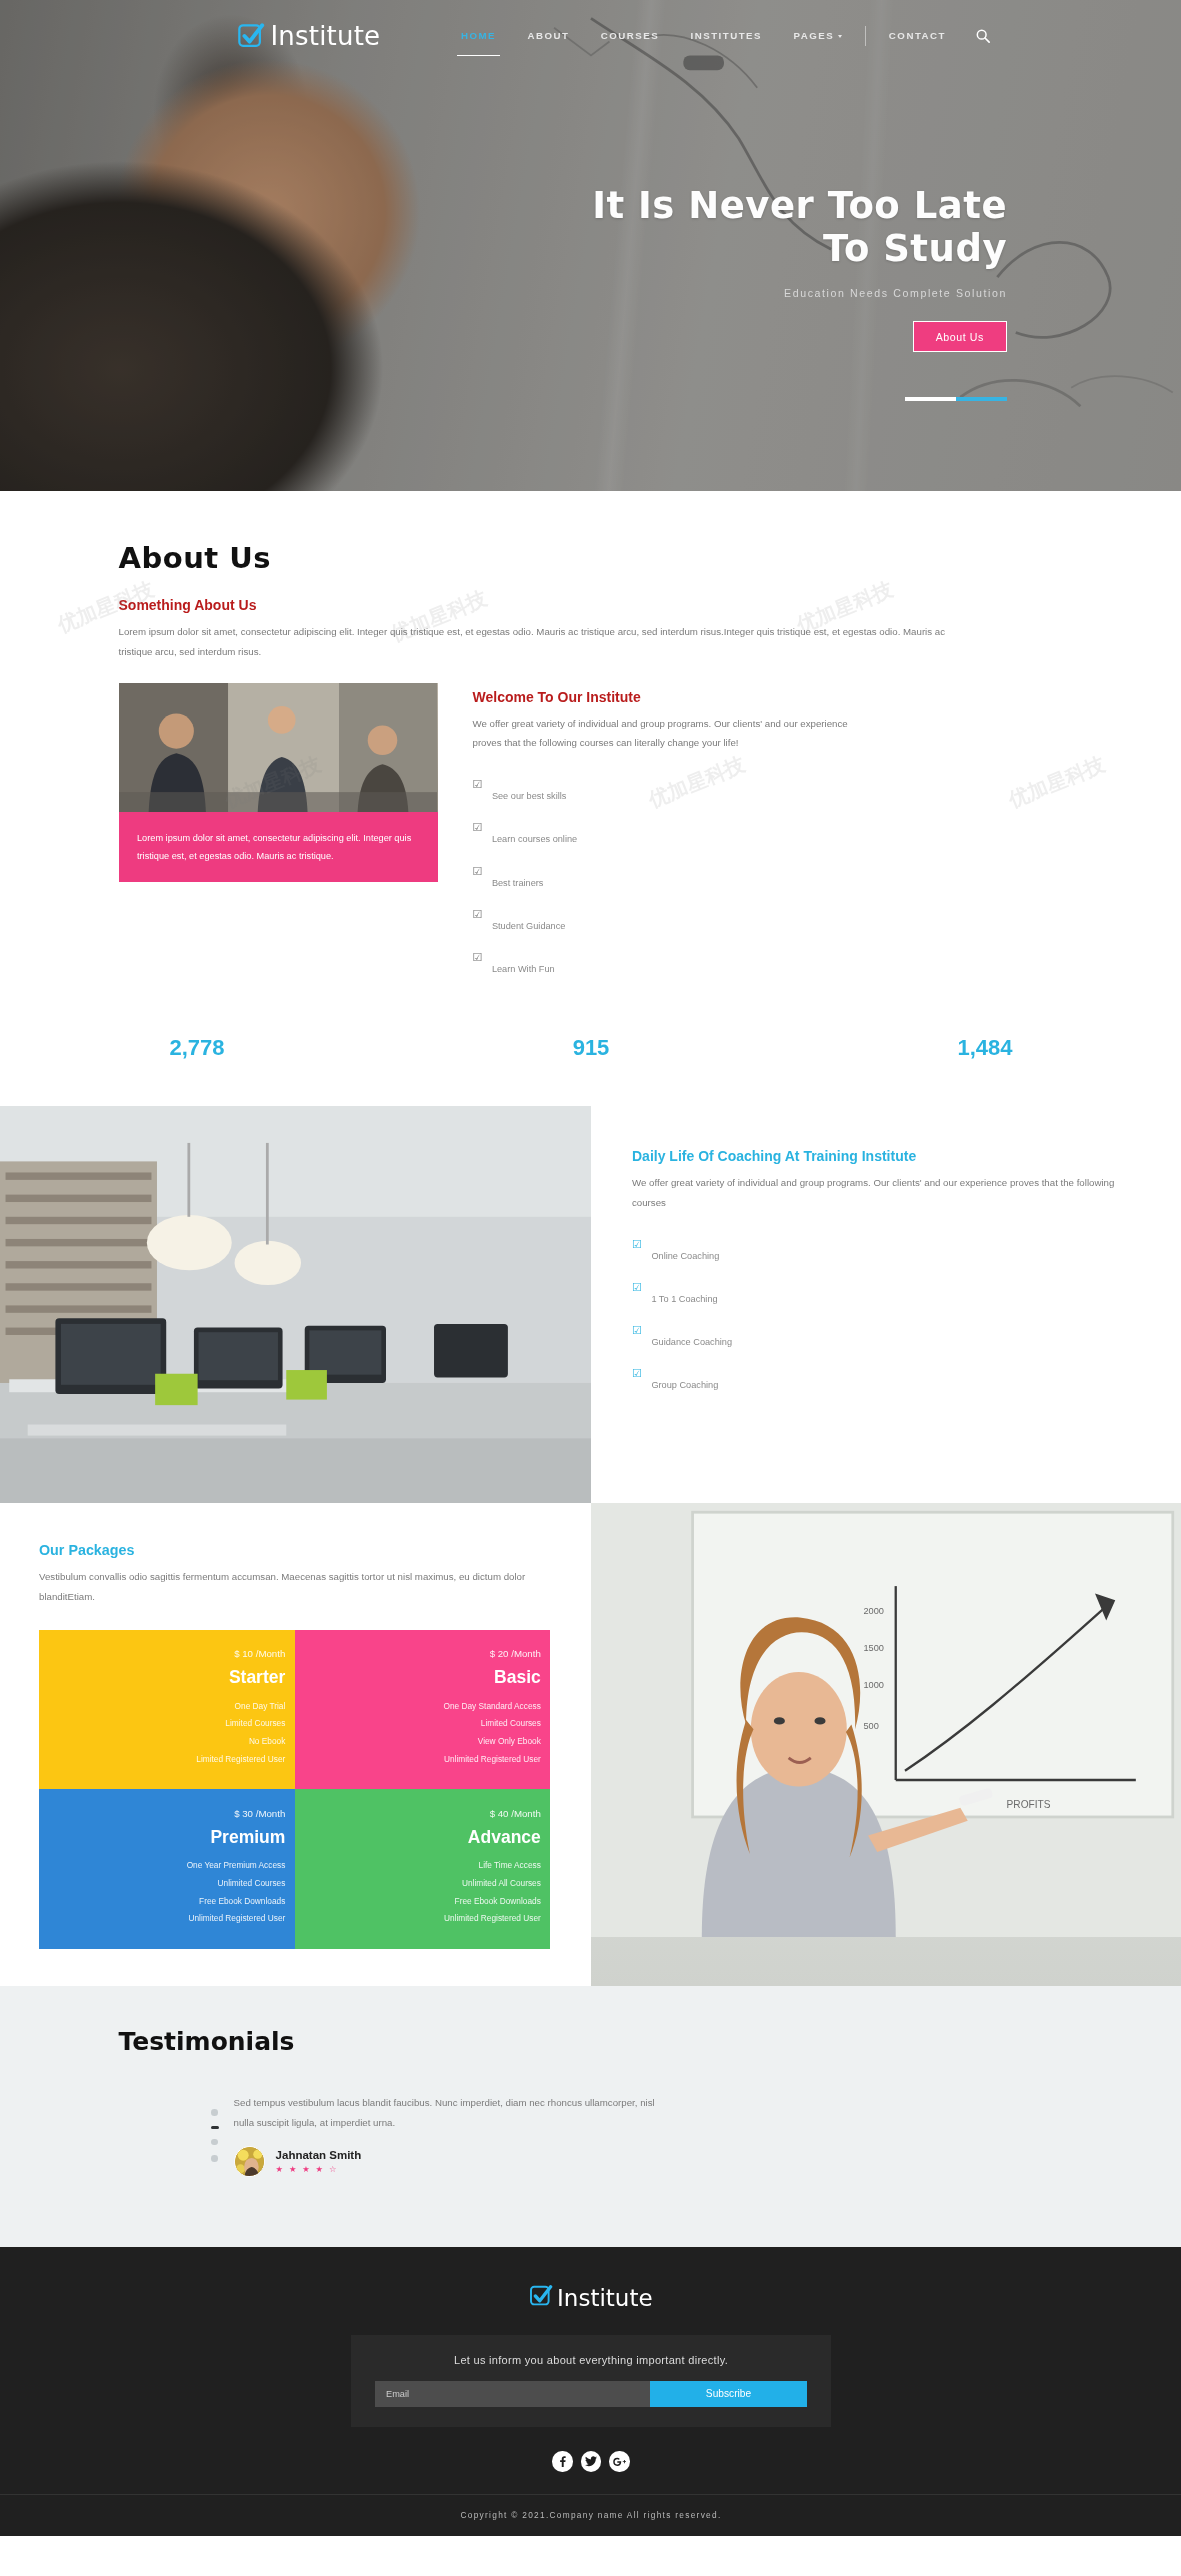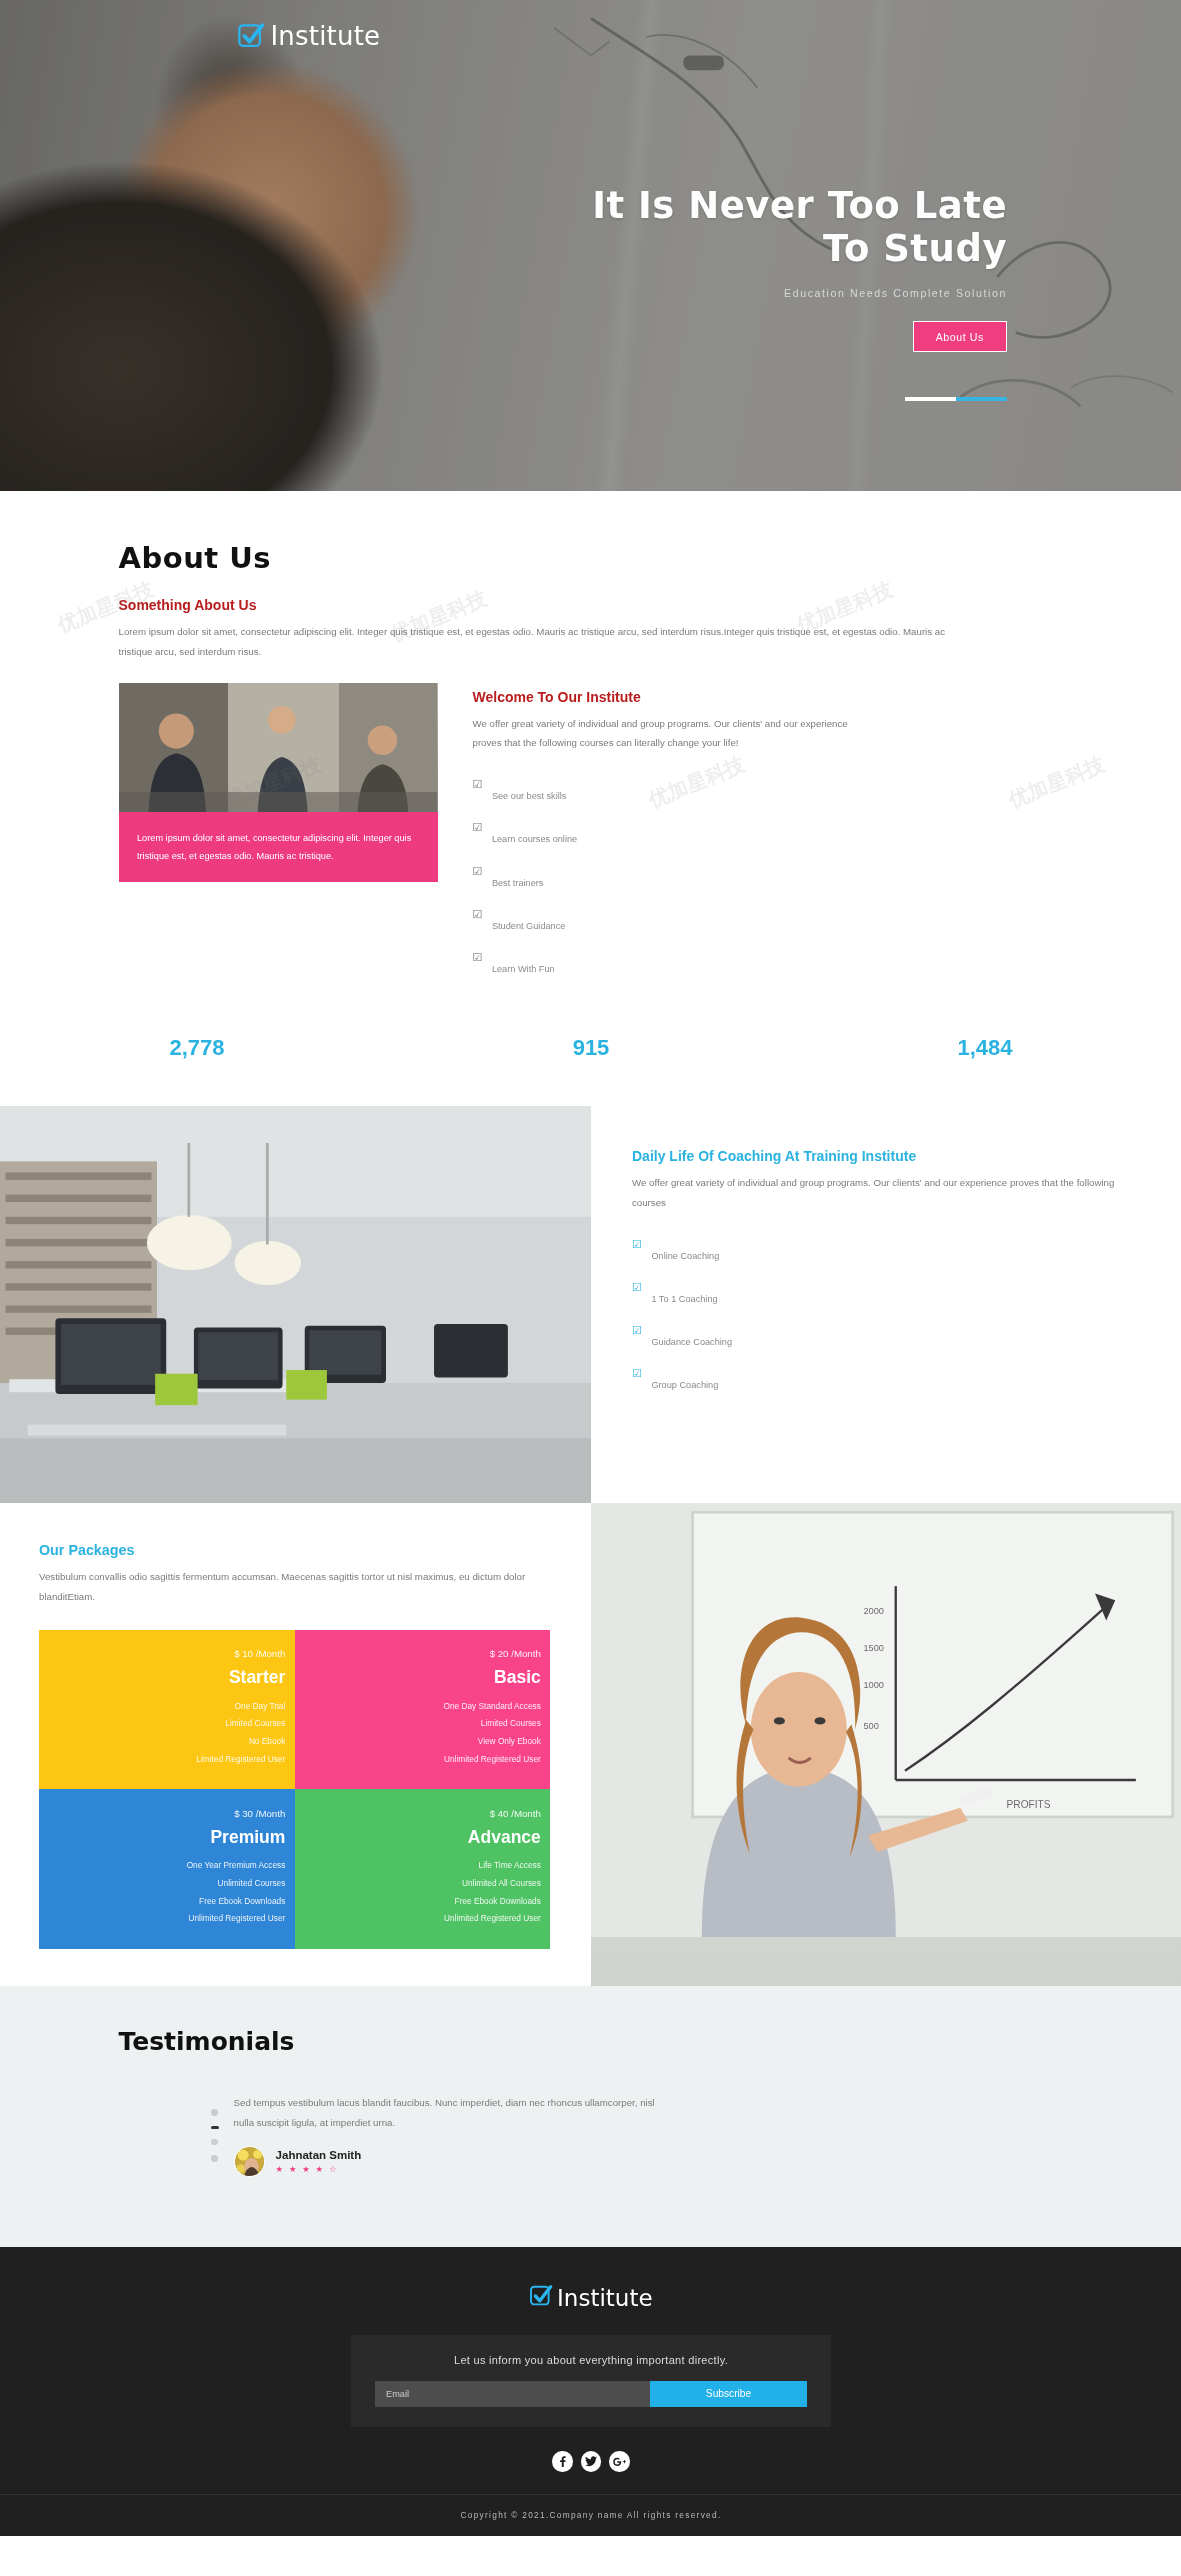--- a/index.html
+++ b/index.html
@@ -267,20 +267,35 @@
       <div class="brand">
         <span class="brand-mark">
           <svg width="28" height="28" viewBox="0 0 30 30">
             <rect x="2.5" y="3.5" width="22" height="22" rx="4" fill="none" stroke="#29b6f0" stroke-width="2.4"></rect>
             <path d="M8 15 L13.5 21 L27 3.5" fill="none" stroke="#29b6f0" stroke-width="4.2" stroke-linecap="round" stroke-linejoin="round"></path>
           </svg>
         </span>
         <span class="brand-name">Institute</span>
       </div>
 
+      <nav class="mainnav">
+        <a href="#" class="active">HOME</a>
+        <a href="#">ABOUT</a>
+        <a href="#">COURSES</a>
+        <a href="#">INSTITUTES</a>
+        <a href="#"><span>PAGES</span><i class="caret"></i></a>
+        <span class="nav-sep"></span>
+        <a href="#">CONTACT</a>
+        <span class="search-btn">
+          <svg width="14" height="14" viewBox="0 0 16 16">
+            <circle cx="6.5" cy="6.5" r="5" fill="none" stroke="#fff" stroke-width="1.7"></circle>
+            <line x1="10.3" y1="10.3" x2="15" y2="15" stroke="#fff" stroke-width="1.9" stroke-linecap="round"></line>
+          </svg>
+        </span>
+      </nav>
     </div>
 
     <div class="hero-content">
       <div class="hero-title">
         <div>It Is Never Too Late</div>
         <div>To Study</div>
       </div>
       <div class="hero-sub">Education Needs Complete Solution</div>
       <button class="hero-btn">About Us</button>
     </div>

